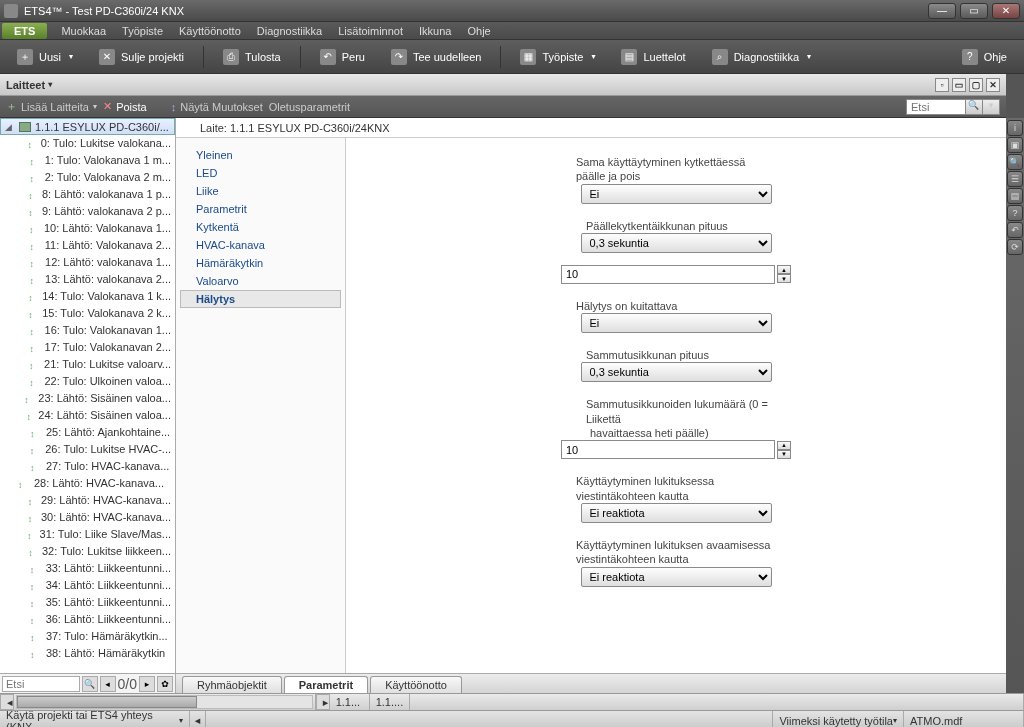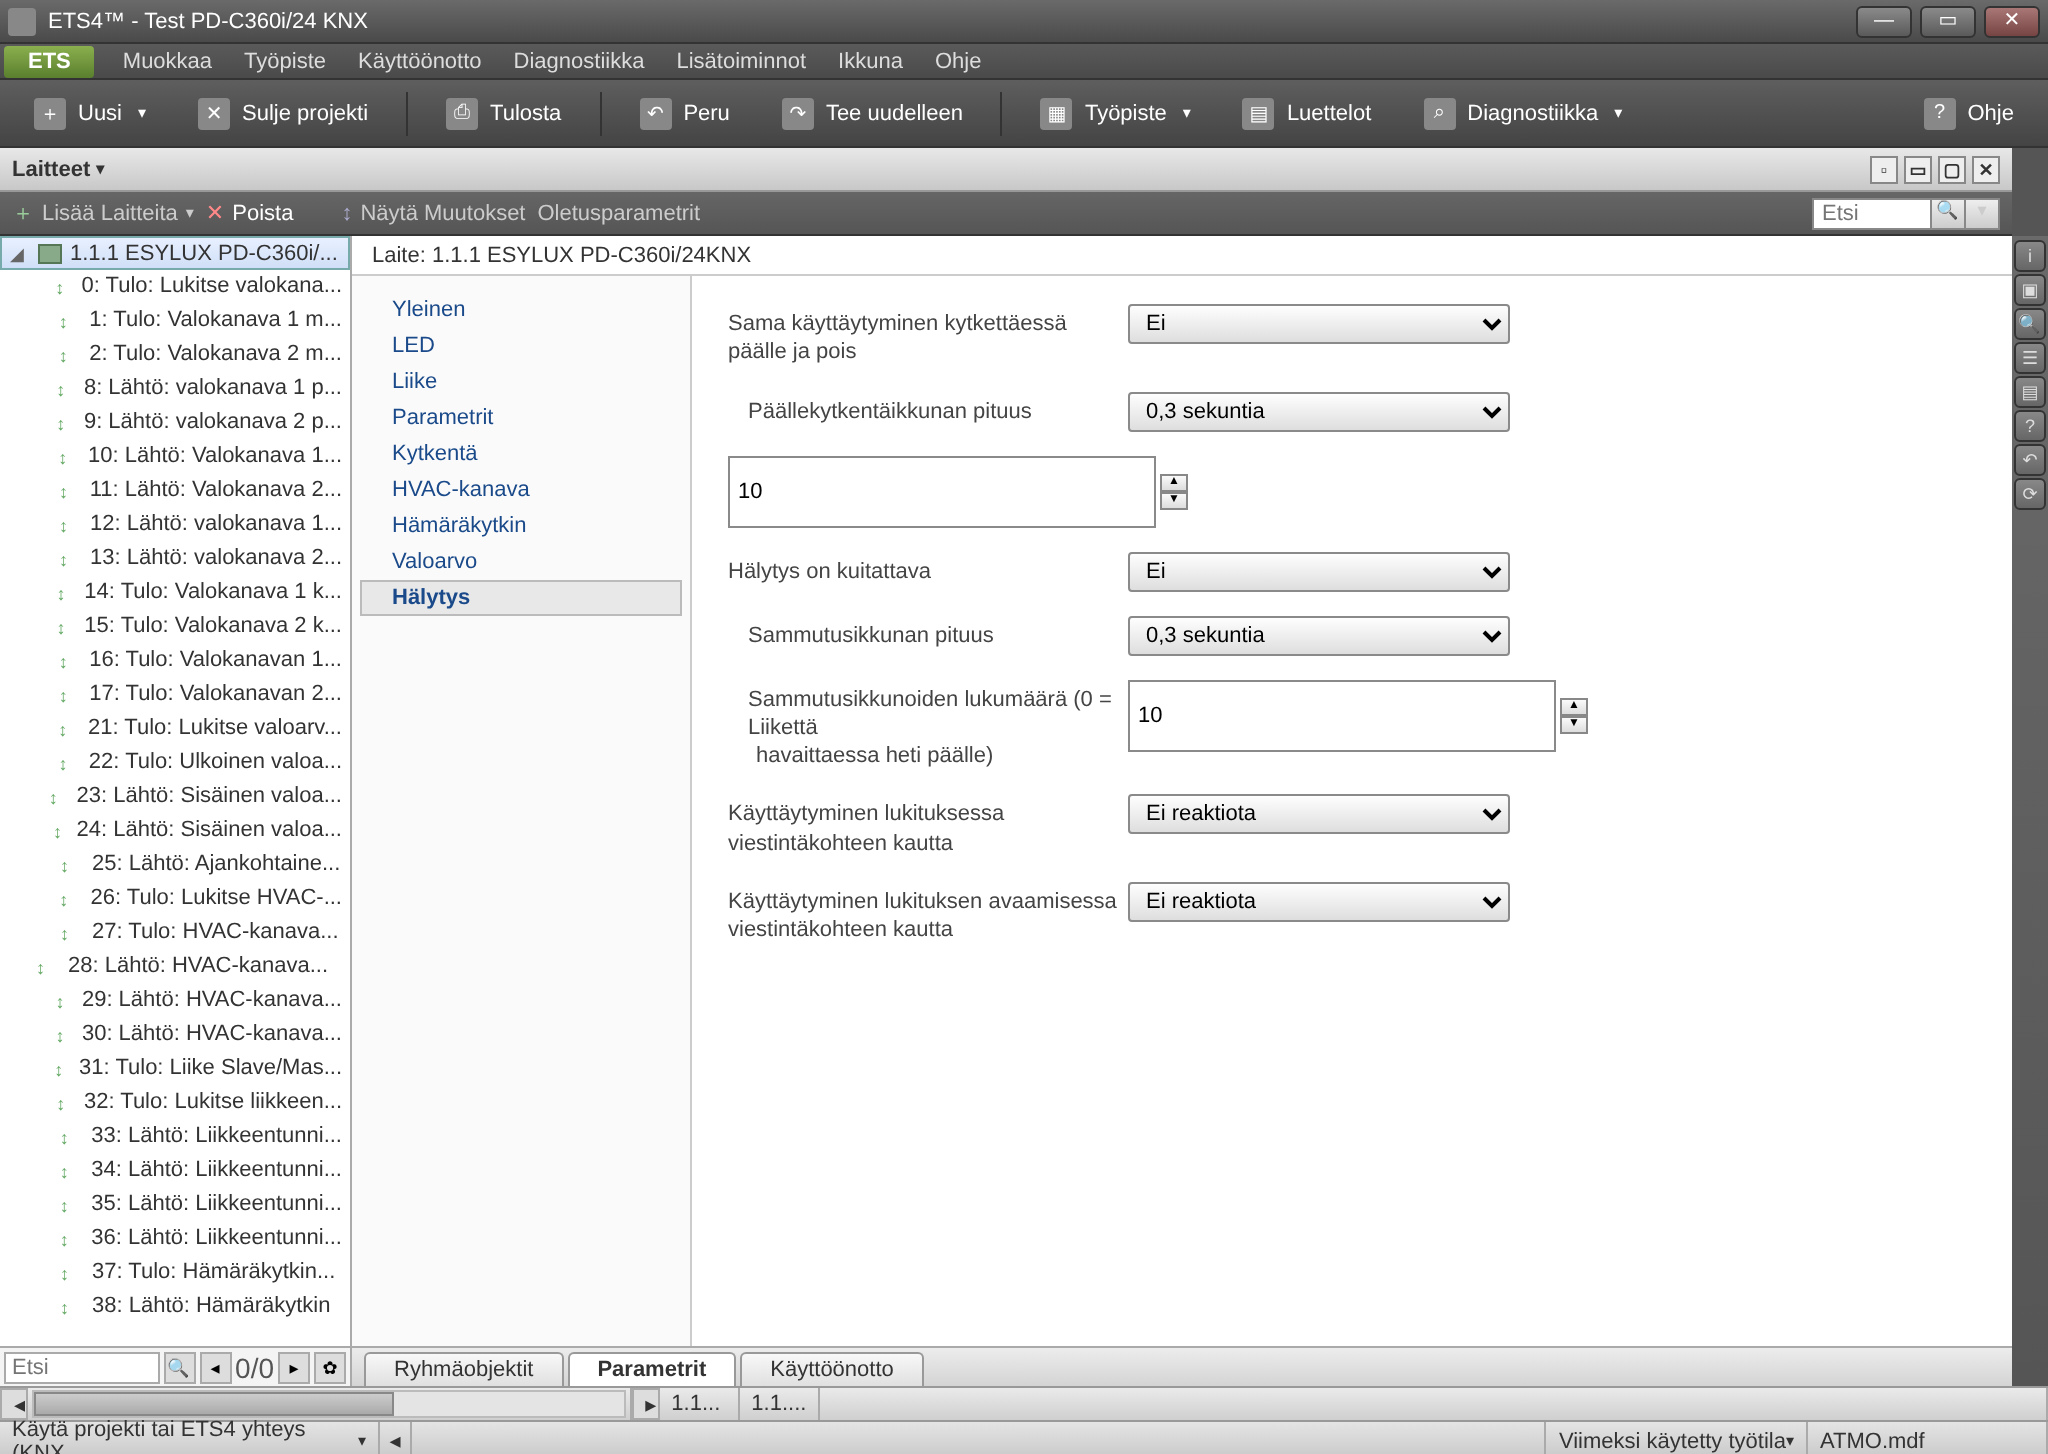--- a/index.html
+++ b/index.html
@@ -45,33 +45,33 @@
 .tree-node .ico { display:inline-block; width:12px; height:10px; }
 .ico-dev { background:#8a8; border:1px solid #575; }
 .ico-obj2::before { content:"↕"; color:#6a6; font-size:9px; }
 
 .left-search { height: 20px; border-top: 1px solid #aaa; display: flex; align-items: center; padding: 0 2px; gap: 2px; background:#f4f4f4; }
 .left-search input { flex: 1; border: 1px solid #aaa; height: 16px; padding: 0 3px; min-width: 30px; }
 .left-search .sb { width: 16px; height: 16px; background: #ddd; border: 1px solid #aaa; text-align:center; font-size:9px; line-height:14px; }
 
 
 .center { flex: 1; display: flex; flex-direction: column; background: #fff; }
-.dev-hdr { height: 20px; padding: 4px 10px; color: #333; border-bottom: 1px solid #ccc; }
+.dev-hdr { height: 20px; padding: 4px 24px; color: #333; border-bottom: 1px solid #ccc; }
 .center-body { flex: 1; display: flex; }
 .param-nav { width: 170px; border-right: 1px solid #ccc; background: #fafafa; padding: 8px 0; }
 .param-nav .pn { padding: 3px 20px; color: #1a4a8a; cursor: default; }
 .param-nav .pn.sel { background: #e8e8e8; border: 1px solid #bbb; margin: 0 4px; padding: 2px 15px; font-weight: bold; }
 .param-form { flex: 1; padding: 14px 18px; overflow: auto; }
-.row { display: flex; align-items: flex-start; margin-bottom: 12px; }
+.row { display: flex; align-items: center; margin-bottom: 12px; flex-direction: column; }
 .row .lbl { width: 200px; color: #444; padding-top: 3px; line-height: 1.3; }
 .row .lbl.indent { padding-left: 10px; }
 .row .ctl { flex: 1; }
 select.combo { width: 191px; height: 20px; border: 1px solid #8a8a8a; background: linear-gradient(#fefefe,#dedede); padding: 1px 4px; border-radius: 2px; }
 .numctl { display: flex; align-items: center; width: 230px; }
-.numctl input { flex: 1; height: 36px; border: 1px solid #8a8a8a; padding: 0 4px; }
+.numctl input { flex: 1; height: 19px; border: 1px solid #8a8a8a; padding: 0 4px; }
 .spin { display: flex; flex-direction: column; margin-left: 2px; }
 .spin button { width: 14px; height: 9px; border: 1px solid #888; background: linear-gradient(#fafafa,#ddd); font-size: 6px; line-height: 6px; padding: 0; }
 
 
 .bottom-tabs { height: 20px; background: linear-gradient(#ececec,#d4d4d4); border-top: 1px solid #aaa; display: flex; align-items: flex-end; padding-left: 6px; }
 .btab { padding: 2px 14px; border: 1px solid #999; border-bottom: none; background: linear-gradient(#f8f8f8,#e0e0e0); border-radius: 3px 3px 0 0; margin-right: 2px; color: #333; }
 .btab.active { background: #fff; font-weight: bold; }
 
 
 .right-rail { width: 18px; background: linear-gradient(#6a6a6a,#555); display: flex; flex-direction: column; gap: 1px; padding-top: 2px; position: absolute; right: 0; top: 118px; height: 575px; }

